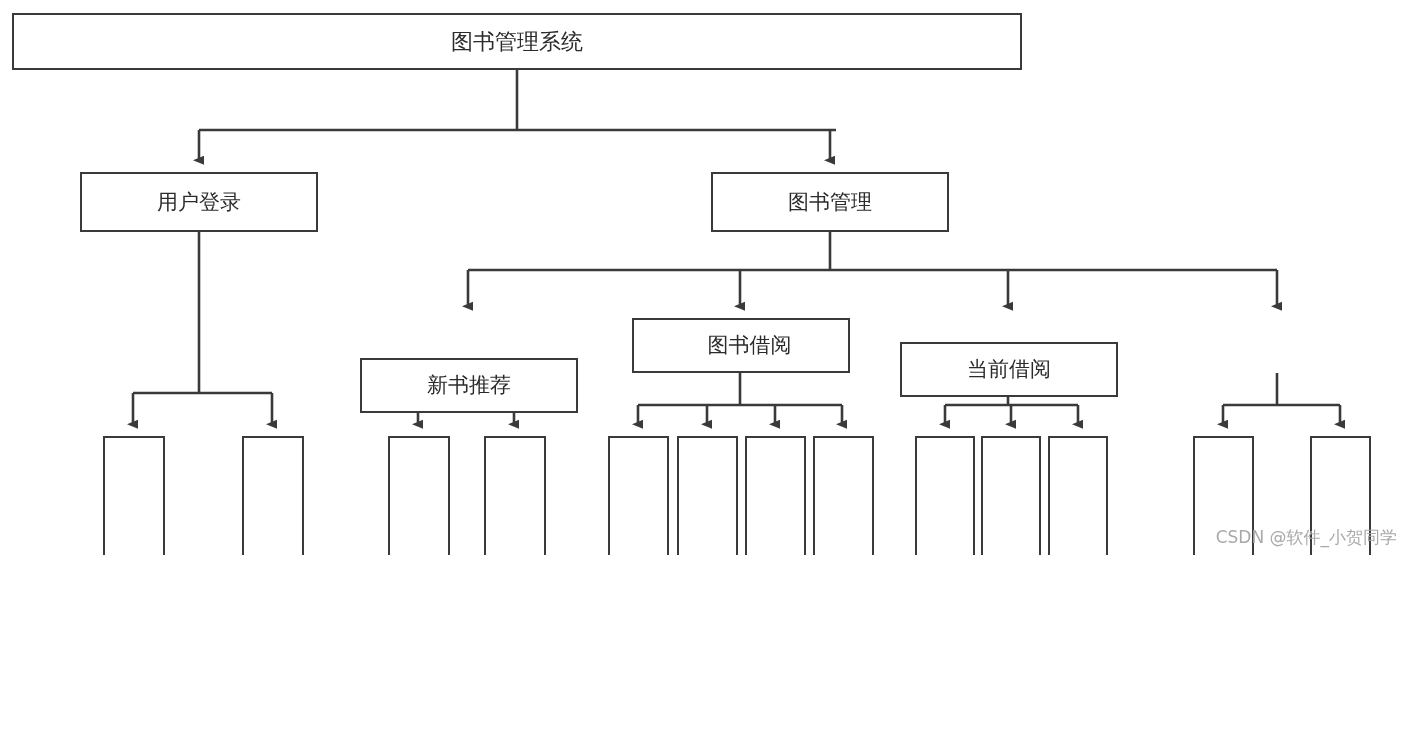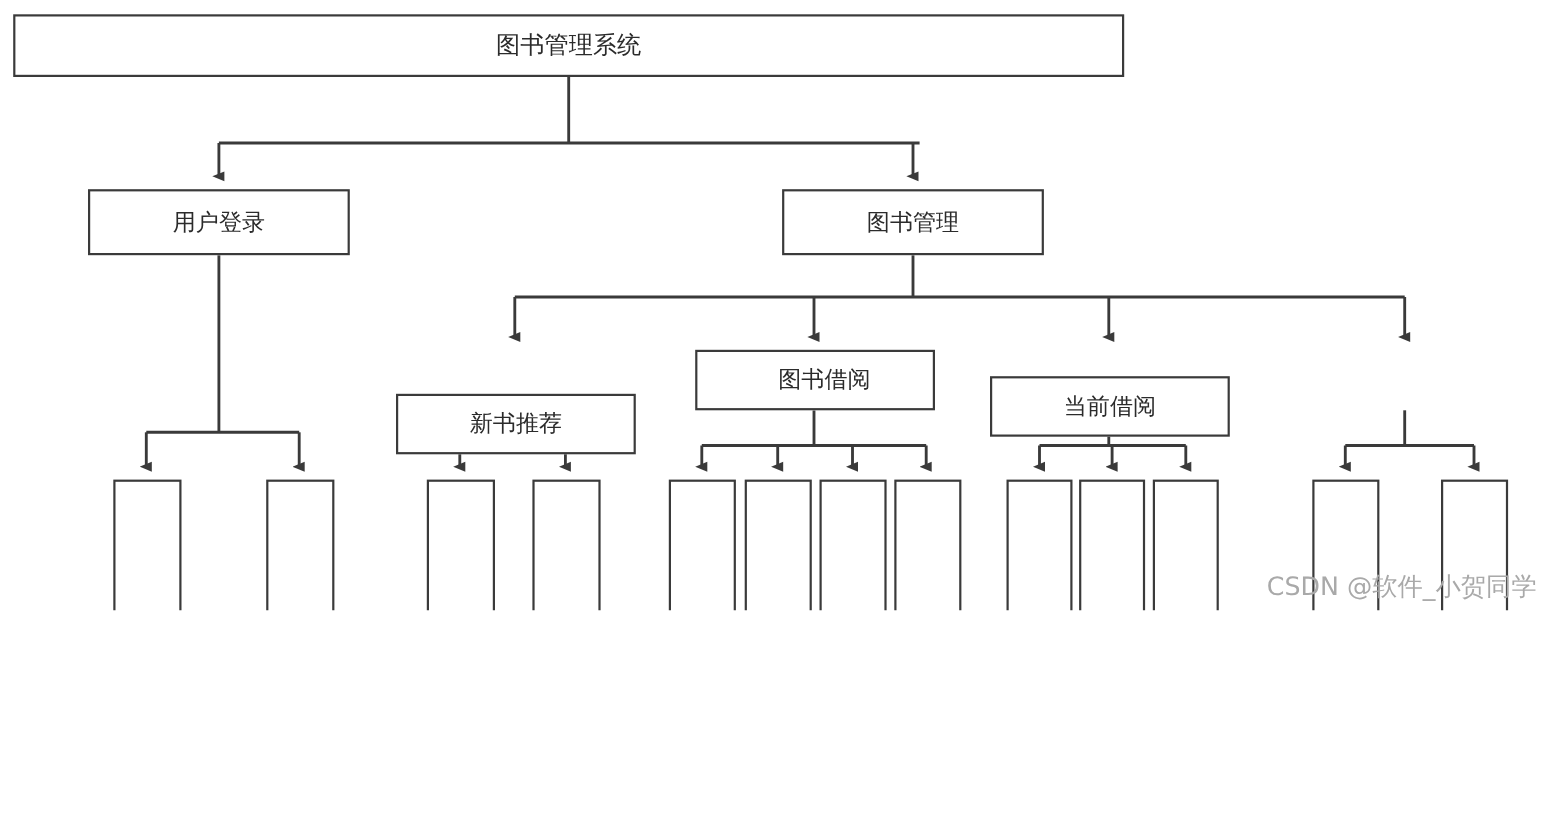--- a/index.html
+++ b/index.html
@@ -58,21 +58,21 @@
     writing-mode: vertical-rl;
     text-orientation: upright;
     font-size: 22px;
     letter-spacing: 2px;
     line-height: 1;
   }
   .watermark {
     position: absolute;
     right: 8px;
     bottom: 6px;
-    font-size: 23px;
+    font-size: 17px;
     color: #a9a9a9;
     user-select: none;
     white-space: nowrap;
   }
 </style>
 </head>
 <body>
 
 <div id="diagram-root">
 

